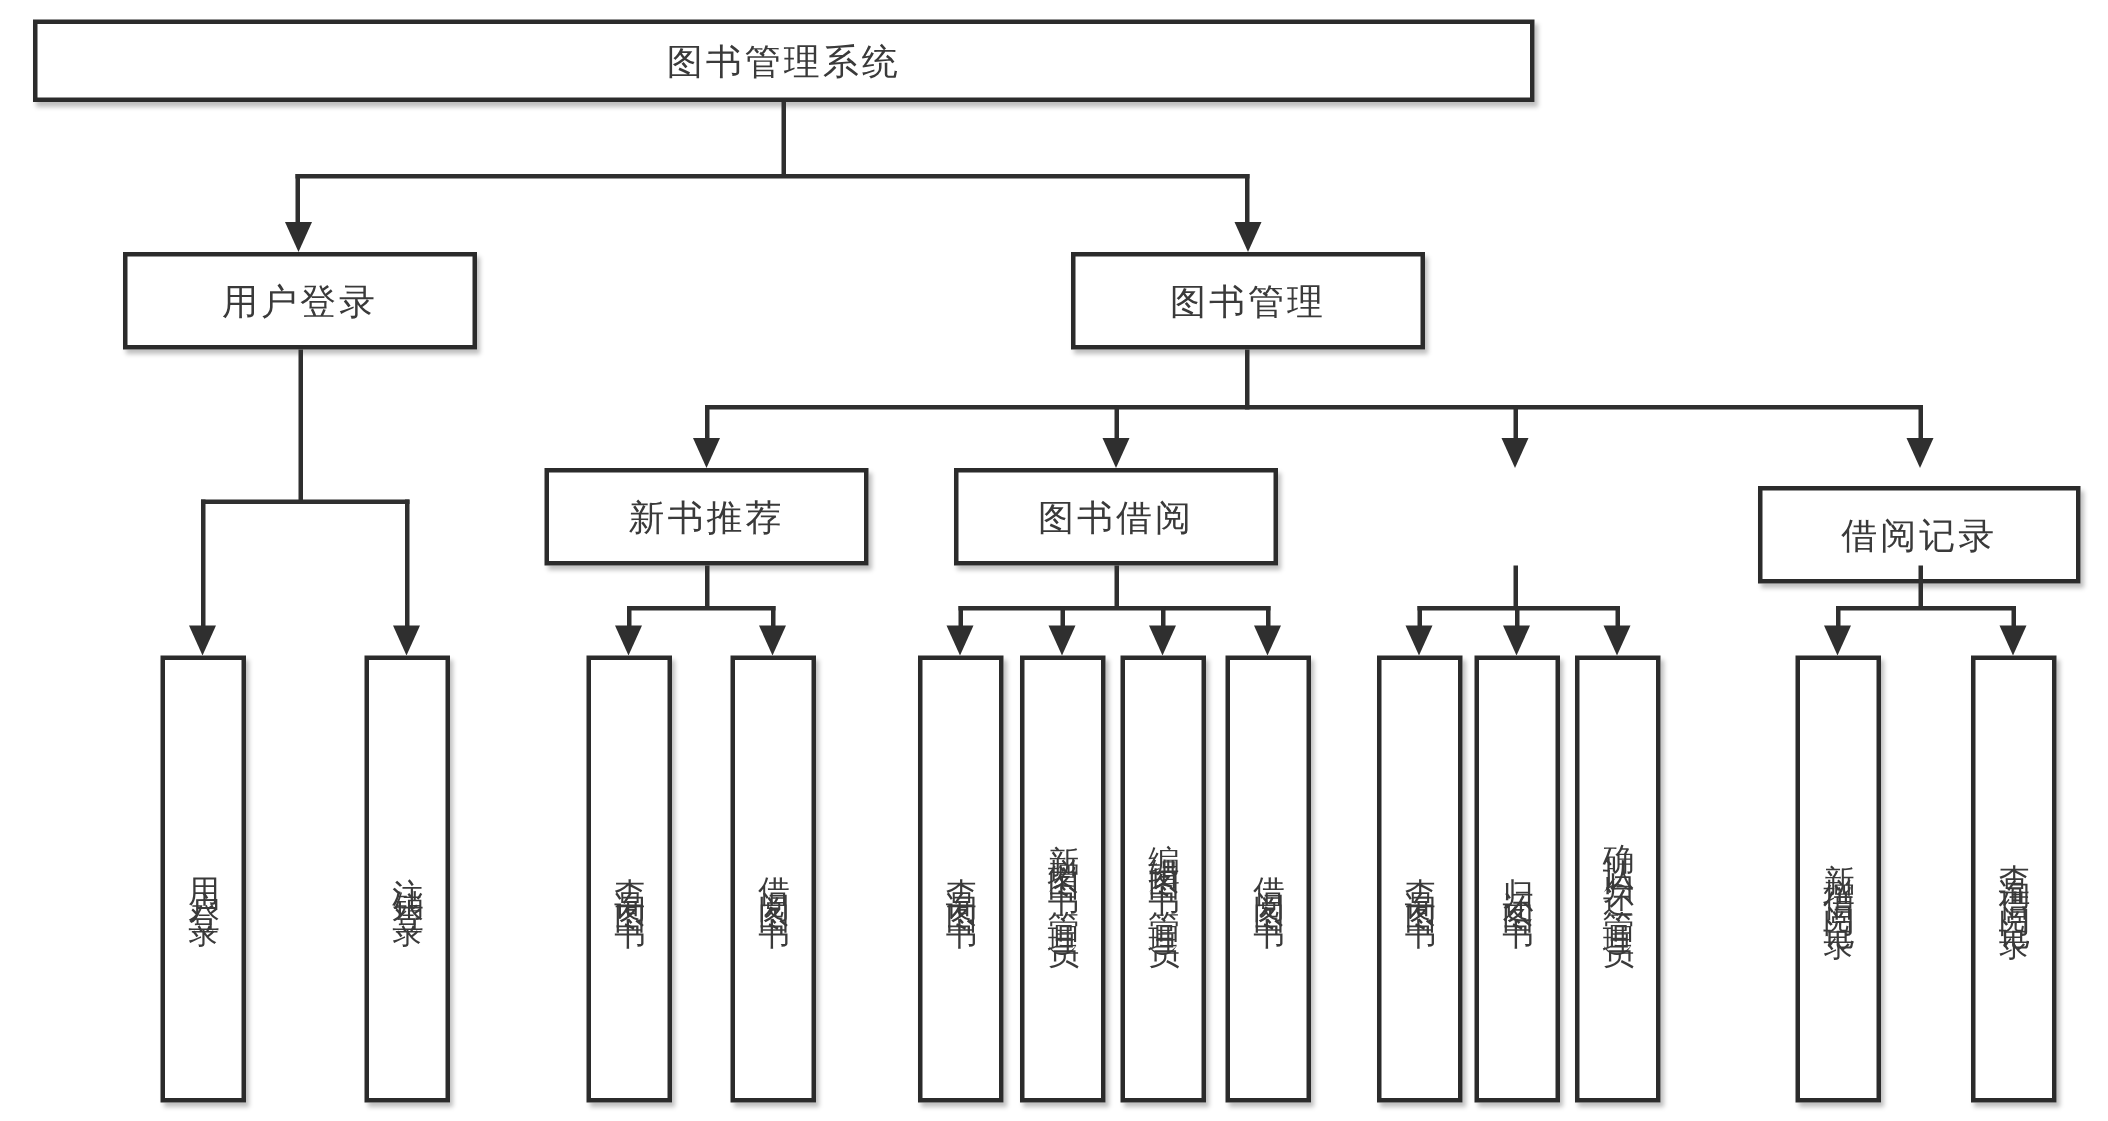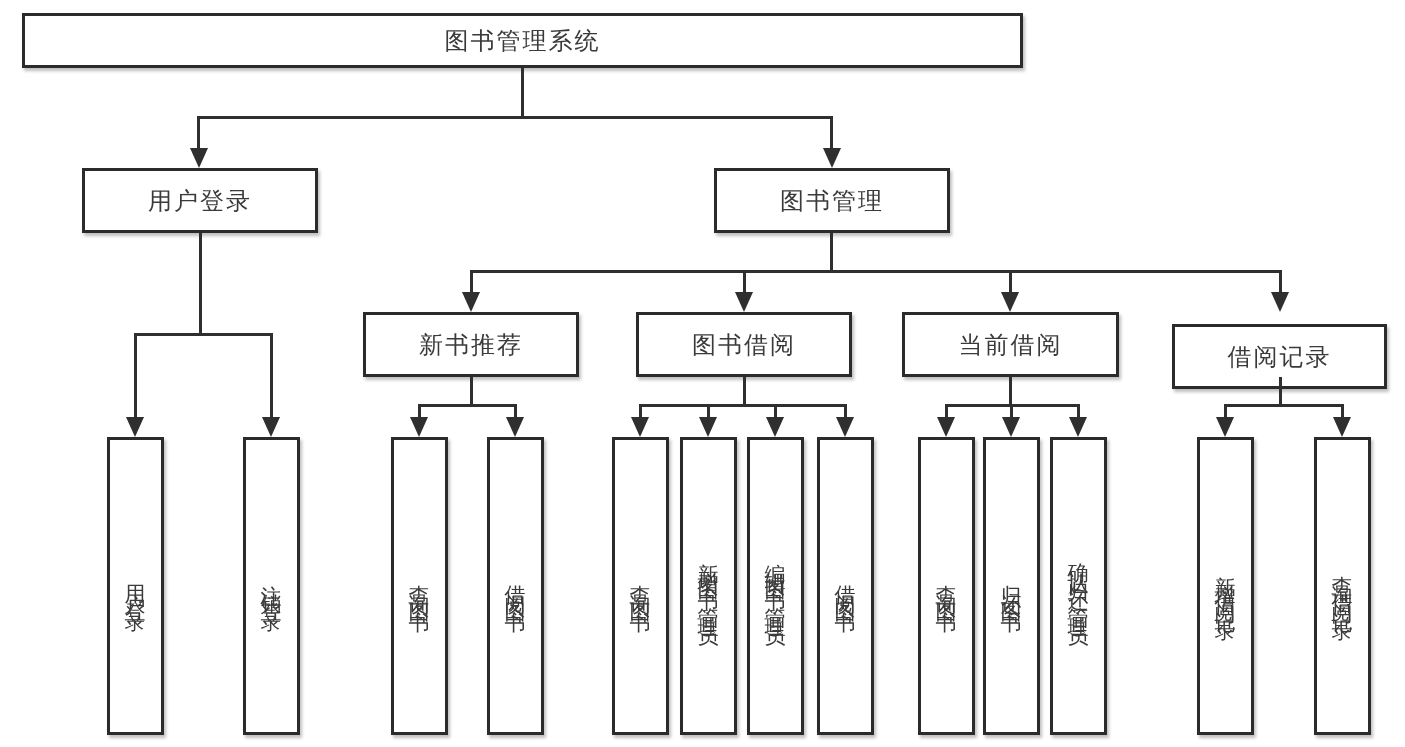--- a/index.html
+++ b/index.html
@@ -66,21 +66,20 @@
   <div class="line" style="left:743px;top:270px;width:3px;height:24px;"></div>
   <div class="line" style="left:1009px;top:270px;width:3px;height:24px;"></div>
   <div class="line" style="left:1279px;top:270px;width:3px;height:24px;"></div>
   <div class="arrow" style="left:462px;top:292px;"></div>
   <div class="arrow" style="left:735px;top:292px;"></div>
   <div class="arrow" style="left:1001px;top:292px;"></div>
   <div class="arrow" style="left:1271px;top:292px;"></div>
 
   <div class="node h" style="left:363px;top:312px;width:216px;height:65px;">新书推荐</div>
   <div class="node h" style="left:636px;top:312px;width:216px;height:65px;">图书借阅</div>
-  <div class="node h" style="left:902px;top:312px;width:217px;height:65px;">当前借阅</div>
   <div class="node h" style="left:1172px;top:324px;width:215px;height:65px;">借阅记录</div>
 
   <div class="line" style="left:470px;top:377px;width:3px;height:29px;"></div>
   <div class="line" style="left:418px;top:404px;width:99px;height:3px;"></div>
   <div class="line" style="left:418px;top:404px;width:3px;height:15px;"></div>
   <div class="line" style="left:514px;top:404px;width:3px;height:15px;"></div>
   <div class="arrow" style="left:410px;top:417px;"></div>
   <div class="arrow" style="left:506px;top:417px;"></div>
 
   <div class="line" style="left:743px;top:377px;width:3px;height:29px;"></div>

